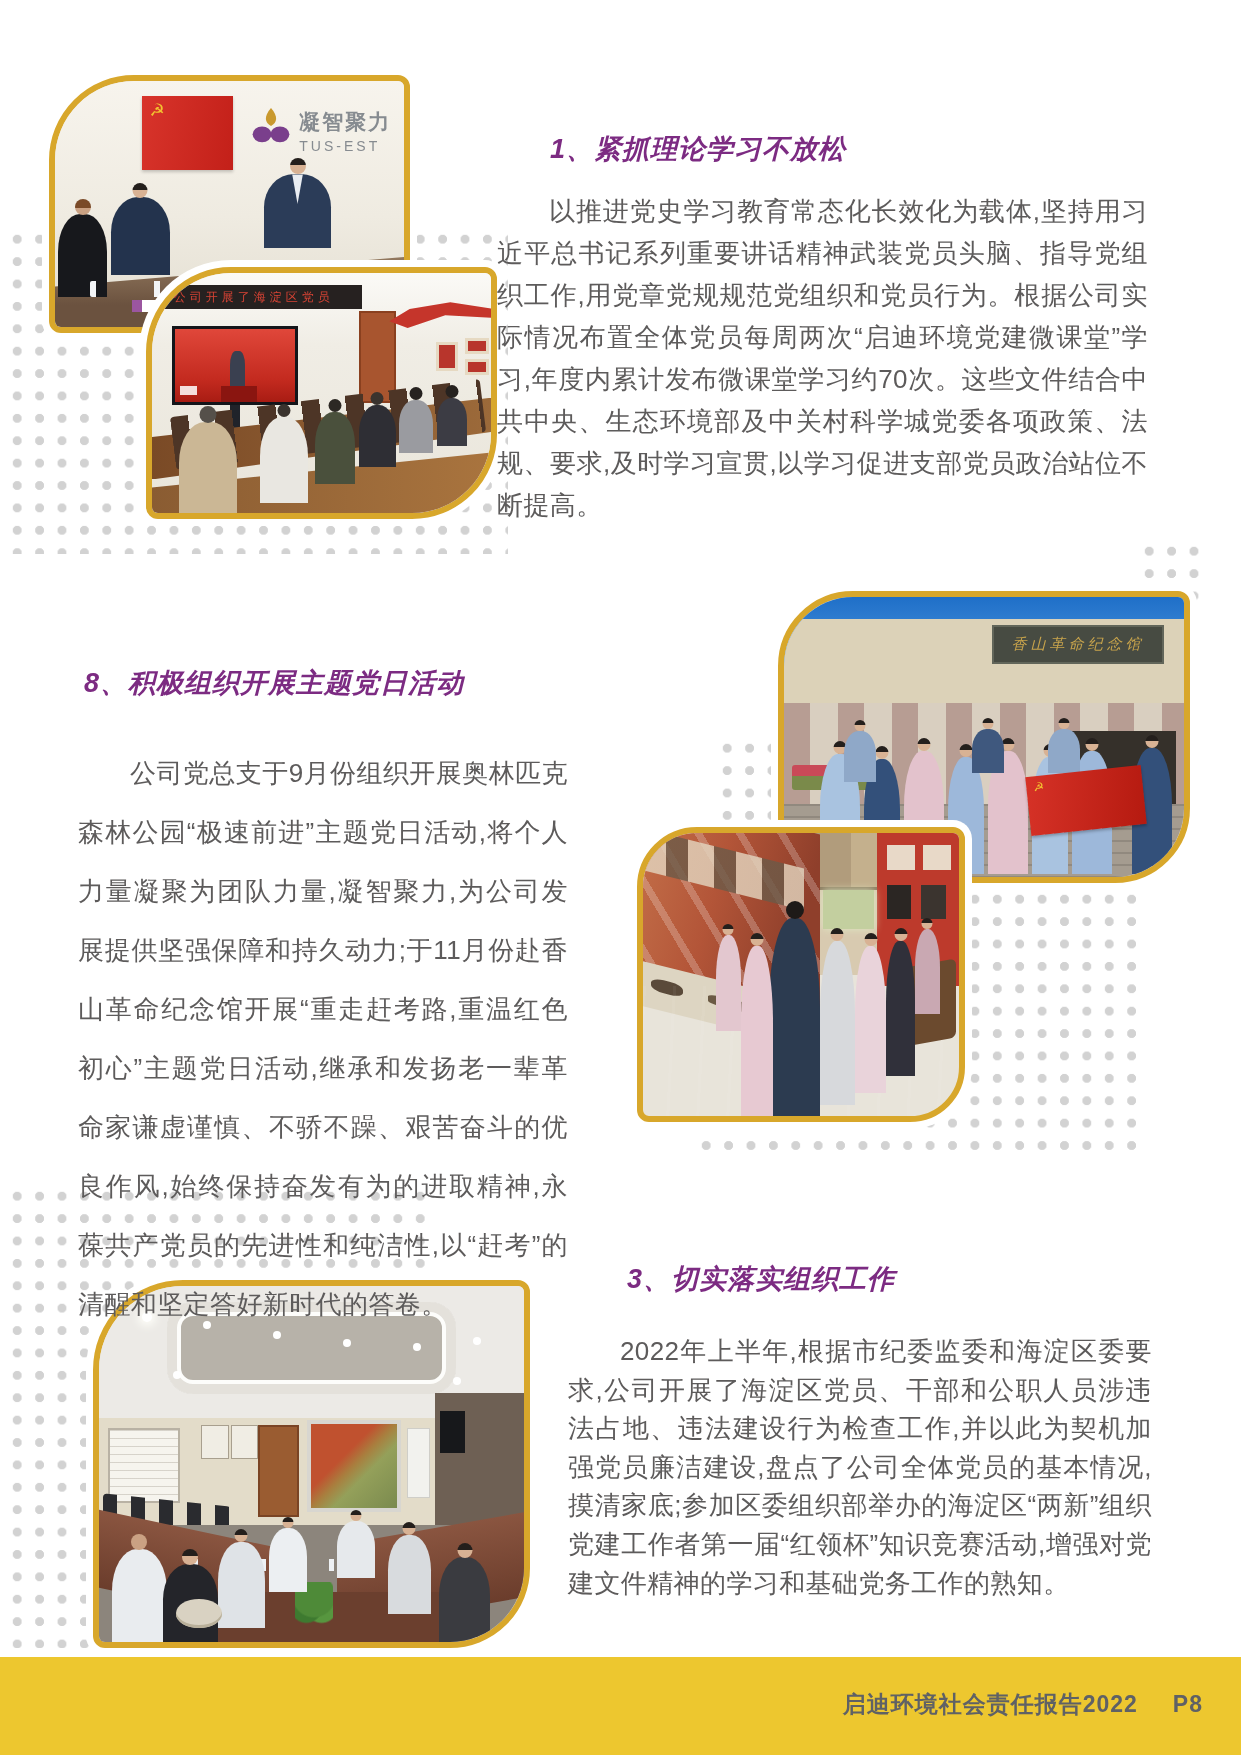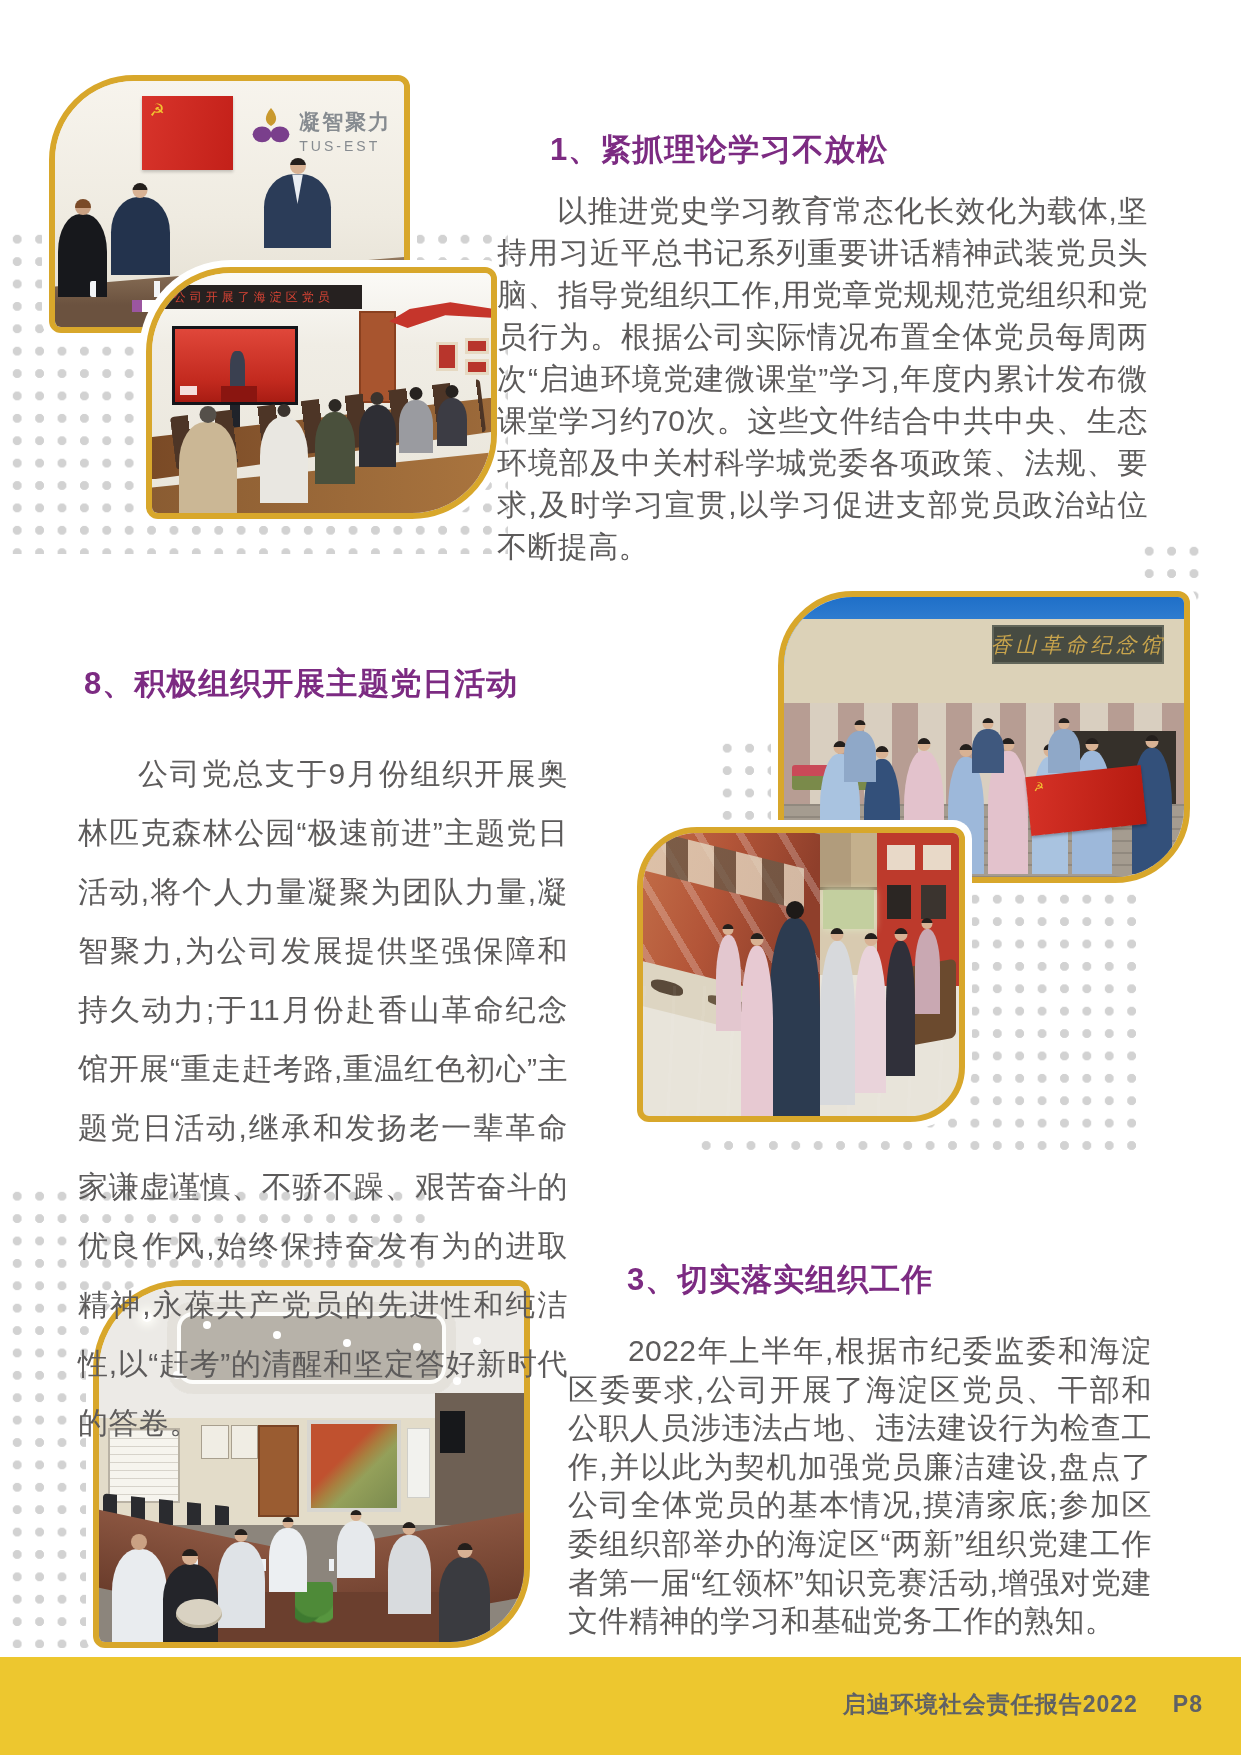--- a/index.html
+++ b/index.html
@@ -11,22 +11,22 @@
     background-image:radial-gradient(circle,#d2d2d2 4.2px,rgba(0,0,0,0) 4.8px);
     background-size:22.4px 22.4px;}
 
   
   .photo{position:absolute;z-index:2;box-sizing:border-box;border:6px solid #d8a72b;
     box-shadow:0 0 0 7px #ffffff;overflow:hidden;background:#e8e4da;}
   .photo.topmost{z-index:3;}
   .abs{position:absolute;}
 
   
-  .h{position:absolute;z-index:4;color:#7c2b82;font-weight:bold;font-size:31px;line-height:43px;letter-spacing:1px;}
-  .para{position:absolute;z-index:4;color:#5d5b5b;font-size:30px;text-align:justify;
+  .h{position:absolute;z-index:4;color:#7c2b82;font-weight:bold;font-size:27px;line-height:43px;letter-spacing:1px;font-style:italic;}
+  .para{position:absolute;z-index:4;color:#5d5b5b;font-size:26px;text-align:justify;
     text-indent:2em;letter-spacing:0.4px;}
   .p1{line-height:42px;}
   .p2{line-height:59px;}
   .p3{line-height:38.6px;}
 
   
   .footer{position:absolute;z-index:5;left:0;bottom:0;width:1241px;height:98px;background:#edc72f;}
   .footer-inner{position:absolute;right:38px;top:32px;color:#5f6165;font-size:23px;font-weight:bold;letter-spacing:1px;}
   .footer-inner .pg{margin-left:35px;}
 
@@ -119,21 +119,21 @@
       </div>
     <div class="pers" style="left:84%;top:52%;width:9%;height:20%;background:#3c3c44;">
         <div class="head" style="background:#26221f;"></div>
       </div>
   </div>
 
   <div class="photo" style="left:778px;top:591px;width:412px;height:292px;border-radius:75px 12px 75px 12px;">
     <div class="abs" style="left:0;top:0;width:100%;height:26%;background:linear-gradient(180deg,#1f6fc8,#4f99e0);"></div>
     <div class="abs" style="left:0;top:8%;width:100%;height:38%;background:#dcd2b8;box-shadow:inset 0 -6px 0 #b9ae96;"></div>
     <div class="abs" style="left:52%;top:10%;width:43%;height:14%;background:#474b42;border:2px solid #62665a;box-sizing:border-box;display:flex;align-items:center;justify-content:center;">
-      <span style="color:#c8a44c;font-size:21px;letter-spacing:4px;font-family:'Liberation Serif',serif;font-style:italic;white-space:nowrap;">香山革命纪念馆</span>
+      <span style="color:#c8a44c;font-size:15px;letter-spacing:4px;font-family:'Liberation Serif',serif;font-style:italic;white-space:nowrap;">香山革命纪念馆</span>
     </div>
     <div class="abs" style="left:0;top:38%;width:100%;height:38%;background:repeating-linear-gradient(90deg,#b79d93 0 26px,#d9cfc0 26px 54px);"></div>
     <div class="abs" style="right:2%;top:48%;width:26%;height:28%;background:#35302a;"></div>
     <div class="abs" style="left:2%;top:60%;width:20%;height:9%;background:linear-gradient(180deg,#c94a58 0 45%,#7a8a4a 45%);border-radius:3px;"></div>
     <div class="abs" style="left:0;top:74%;width:100%;height:26%;background:#a59c90;background-image:repeating-linear-gradient(180deg,rgba(0,0,0,.12) 0 2px,rgba(0,0,0,0) 2px 12px);"></div>
     <div class="pers" style="left:9%;top:56%;width:10%;height:42%;background:#a9c3e0;">
         <div class="head"></div>
       </div>
     <div class="pers" style="left:20%;top:58%;width:9%;height:40%;background:#33507a;">
         <div class="head"></div>

